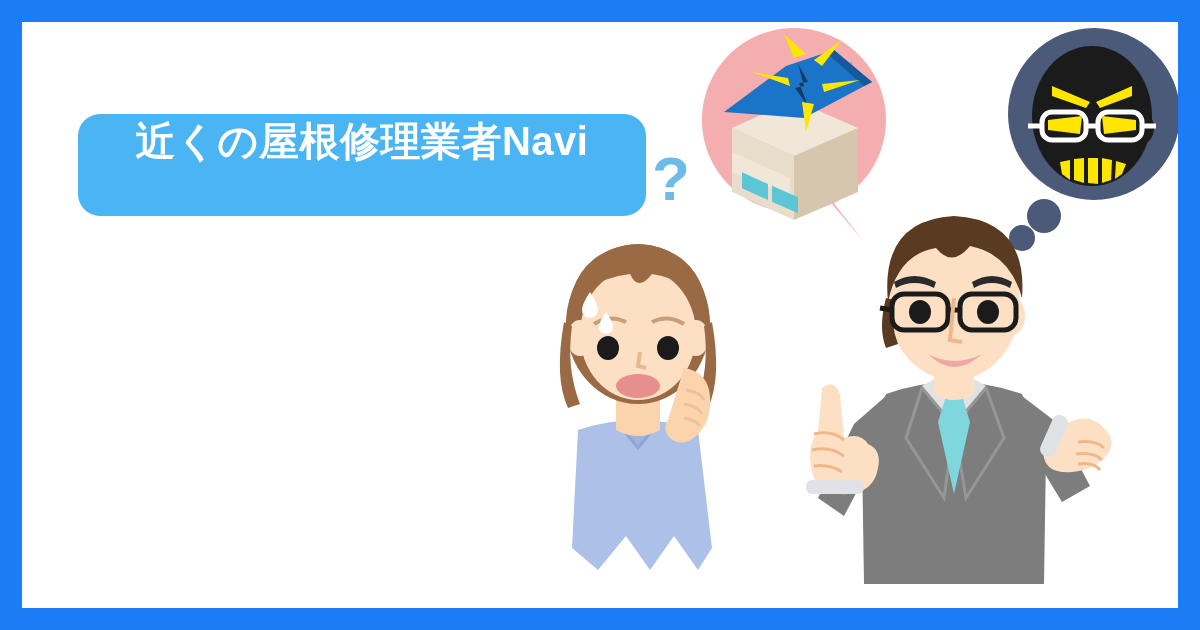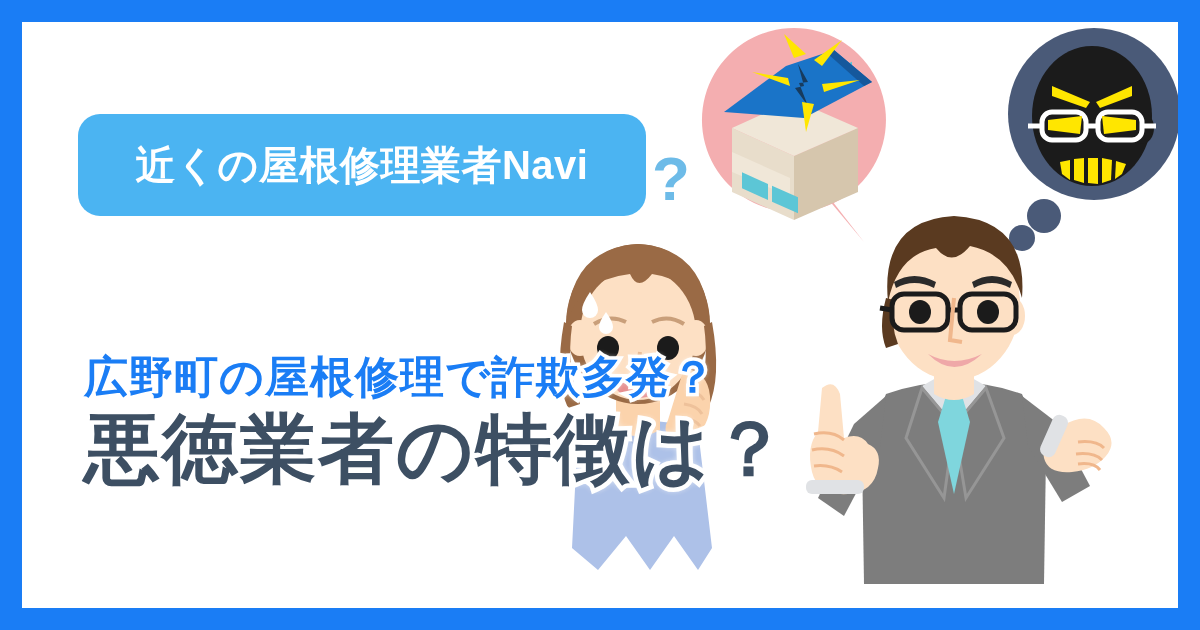--- a/index.html
+++ b/index.html
@@ -34,21 +34,20 @@
   
   .badge {
     position: absolute;
     left: 56px;
     top: 92px;
     width: 568px;
     height: 102px;
     background: #4bb4f2;
     border-radius: 22px;
     display: flex;
-    align-items: center;
     justify-content: center;
     z-index: 40;
   }
   .badge-text {
     color: #ffffff;
     font-size: 40px;
     font-weight: bold;
     letter-spacing: 0.5px;
     white-space: nowrap;
   }
@@ -274,19 +273,15 @@
         <rect x="252" y="216" width="16" height="44" rx="7" fill="#e0e2e5" transform="rotate(24 260 238)"></rect>
       </g>
     </svg>
 
     <div class="badge">
       <span class="badge-text">近くの屋根修理業者Navi</span>
     </div>
 
     <span class="qmark-small">?</span>
 
-    <div class="headlines">
-      <p class="subtitle">広野町の屋根修理で詐欺多発？</p>
-      <p class="headline">悪徳業者の特徴は？</p>
-    </div>
 
   </div>
 </div>
 
 </body></html>

